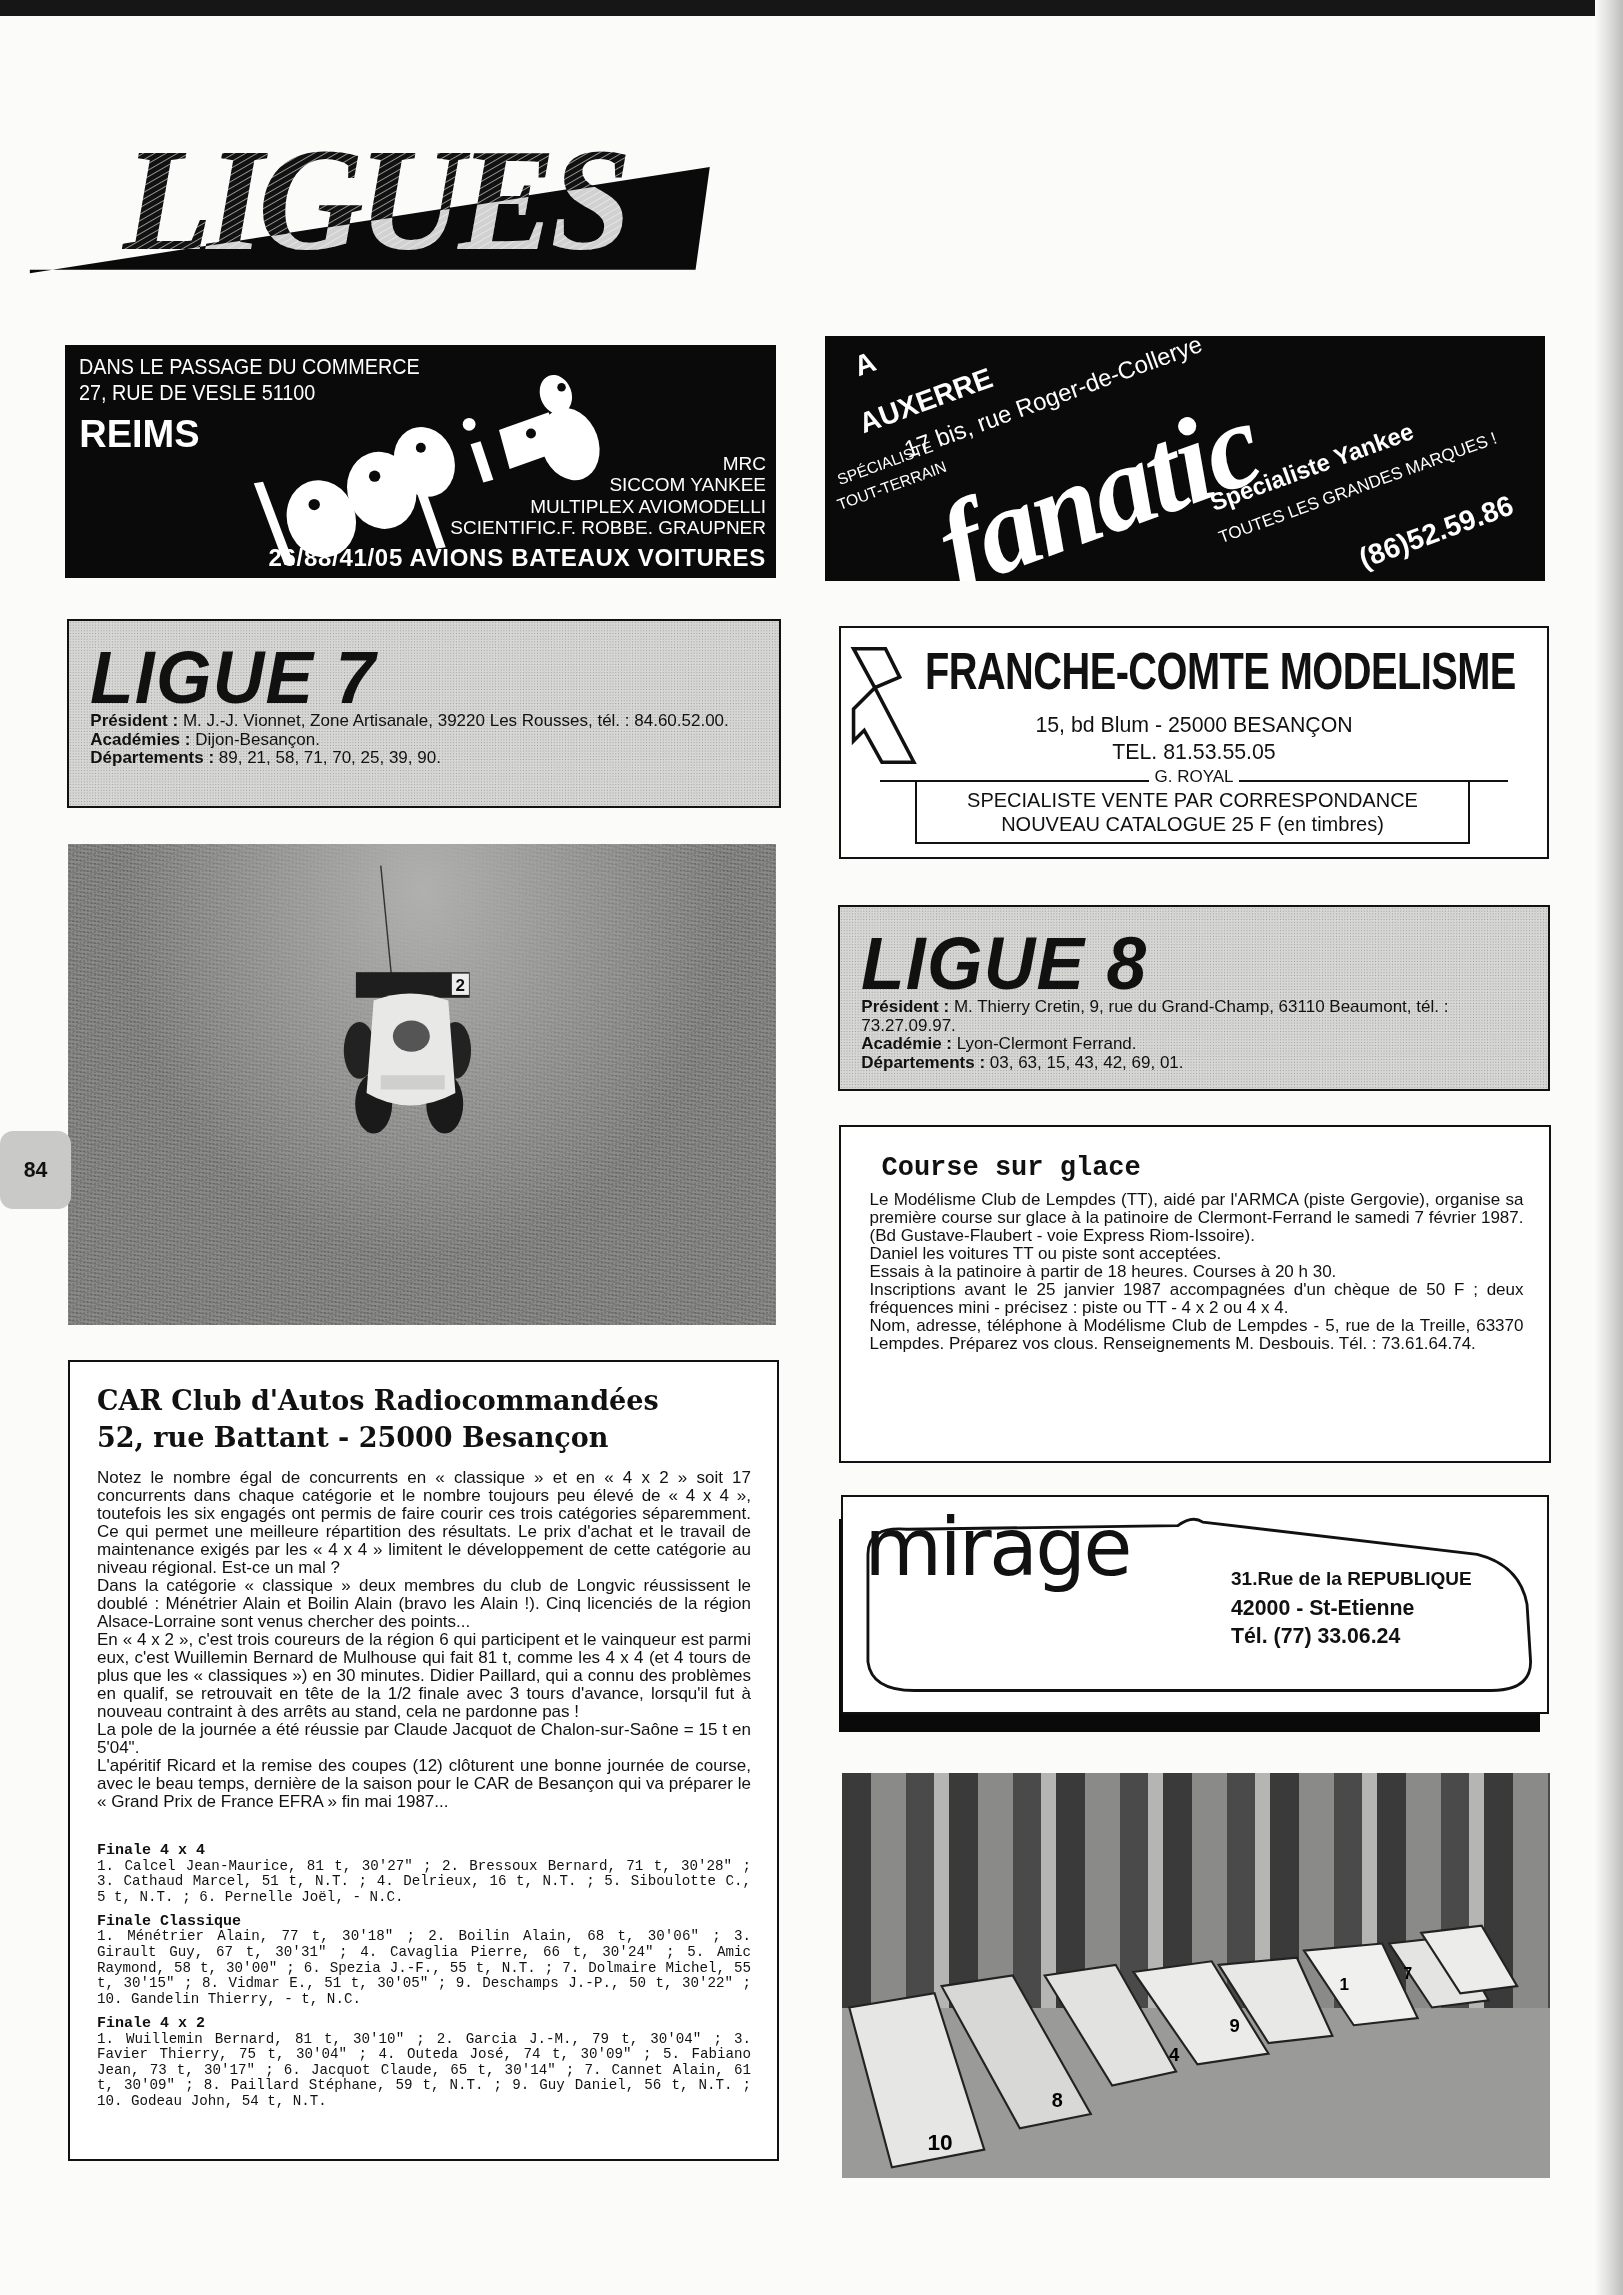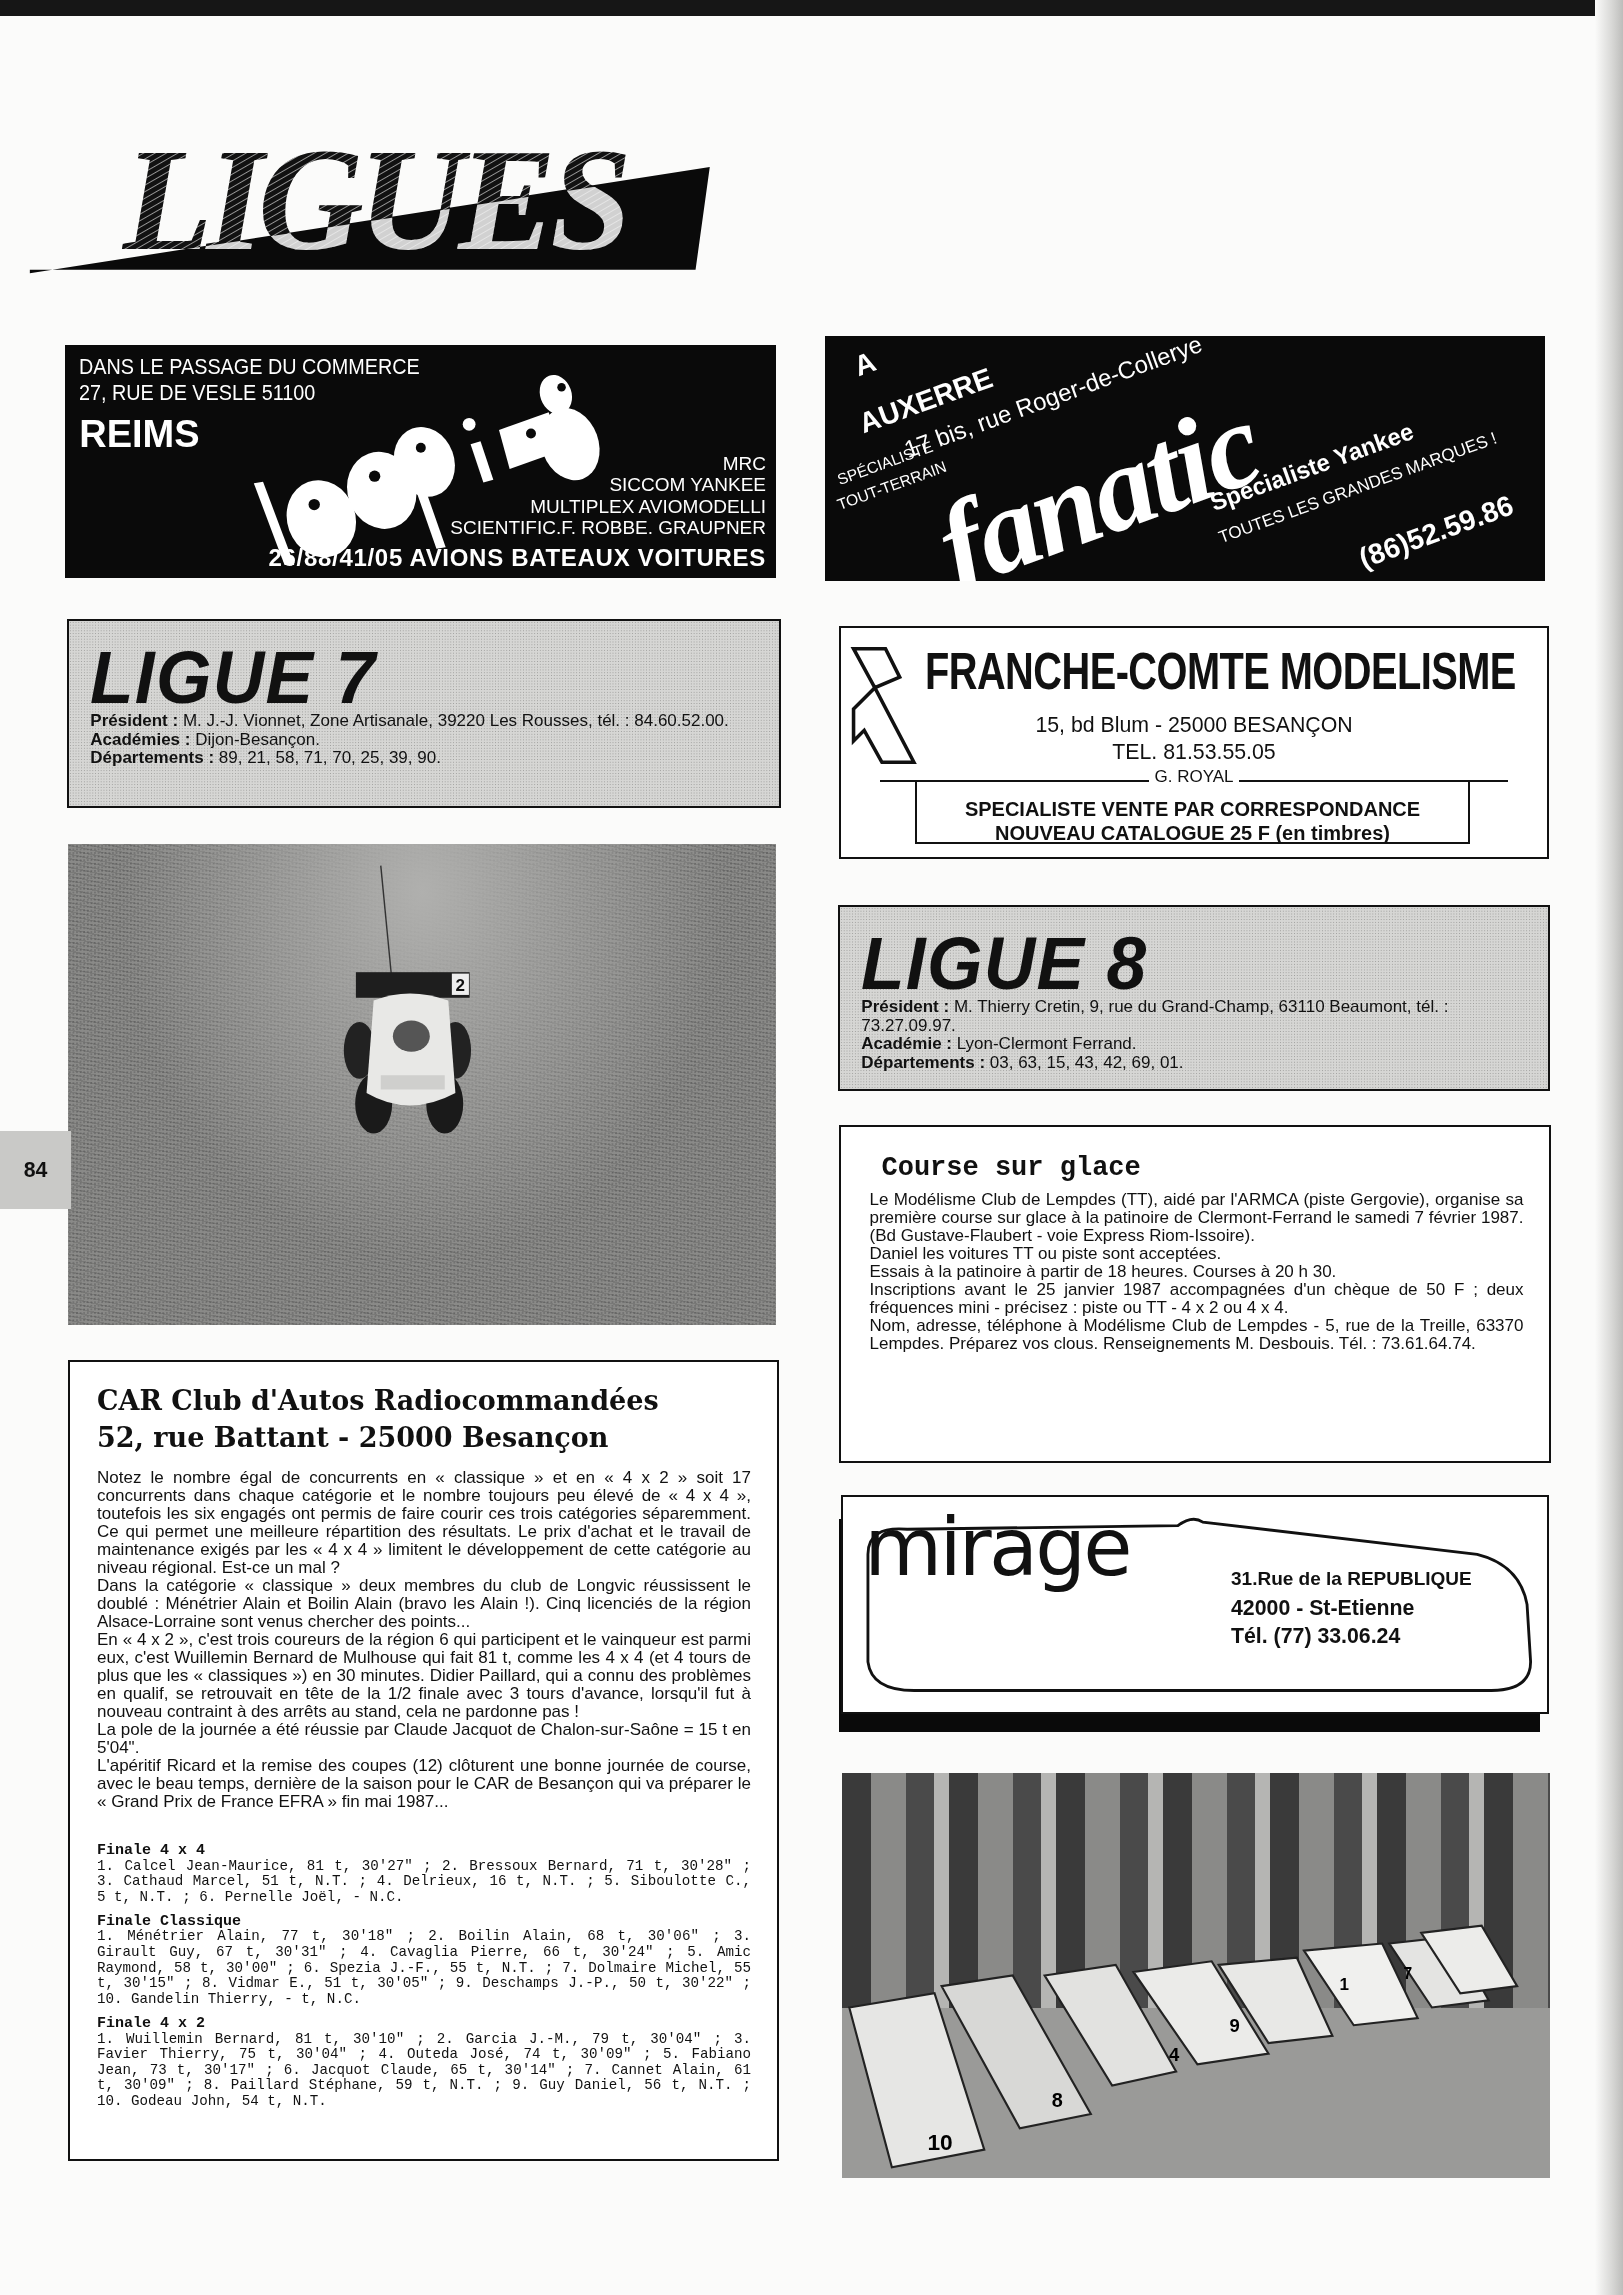--- a/index.html
+++ b/index.html
@@ -16,21 +16,21 @@
   
   .ligues { left: 27px; top: 128px; width: 697px; height: 156px; }
   .ligues svg { width: 100%; height: 100%; }
   .ligues-text {
     font-family: "Liberation Serif", serif; font-style: italic; font-weight: bold;
     font-size: 206px; letter-spacing: -8px;
   }
 
   
   .pagetab { left: 0; top: 1131px; width: 71px; height: 78px; background: #c9c9c7;
-    display: flex; align-items: center; justify-content: center; }
+    display: flex; align-items: center; justify-content: center; border-radius: 13px; }
   .pagetab span { font-weight: bold; font-size: 21.3px; font-family: "Liberation Sans", sans-serif; }
 
   
   .ad-looping { left: 65px; top: 345px; width: 711px; height: 233px; background: #0a0a0a; color: #fff; }
   .ad-looping .addr { position: absolute; left: 14.2px; top: 8.5px; font-size: 22px; line-height: 26px; font-family: "Liberation Sans Narrow", "Liberation Sans", sans-serif; transform: scaleX(0.9); transform-origin: left top; }
   .ad-looping .city { position: absolute; left: 14.2px; top: 68px; font-size: 38px; font-weight: bold; }
   .ad-looping .brands { position: absolute; right: 10px; top: 108px; text-align: right; font-size: 19px; line-height: 21.3px; }
   .ad-looping .footer { position: absolute; right: 10px; bottom: 5.7px; font-size: 24px; font-weight: bold; letter-spacing: 0.7px; }
   .ad-looping .logo { position: absolute; left: 121px; top: 21.3px; width: 427px; height: 199px; }
 
@@ -58,21 +58,21 @@
   .ligue-info b { font-weight: bold; }
 
   
   .ad-fcm { left: 839px; top: 626px; width: 706px; height: 229px; border: 2.8px solid #111; background: #fff; }
   .ad-fcm .logo { position: absolute; left: 8.5px; top: 17px; width: 71px; height: 121px; }
   .ad-fcm .name { position: absolute; left: 84px; top: 14.2px; font-size: 51px; font-weight: bold; letter-spacing: -0.7px; transform: scaleX(0.78); transform-origin: left top; white-space: nowrap; }
   .ad-fcm .addr { position: absolute; left: 0; width: 100%; text-align: center; top: 84px; font-size: 21.3px; line-height: 27px; }
   .ad-fcm .owner-line { position: absolute; left: 39px; right: 39px; top: 152px; border-top: 2.1px solid #111; }
   .ad-fcm .owner { position: absolute; left: 0; width: 100%; top: 139px; text-align: center; font-size: 17px; }
   .ad-fcm .owner span { background: #fff; padding: 0 5.7px; }
-  .ad-fcm .inner { position: absolute; left: 74px; top: 152px; width: 555px; height: 64px; border: 2.1px solid #111; border-top: none; text-align: center; font-size: 20px; line-height: 24px; padding-top: 17px; box-sizing: border-box; font-weight: bold; }
+  .ad-fcm .inner { position: absolute; left: 74px; top: 152px; width: 555px; height: 64px; border: 2.1px solid #111; border-top: none; text-align: center; font-size: 20px; line-height: 24px; padding-top: 8px; box-sizing: border-box; }
 
   
   .photo1 { left: 68px; top: 844px; width: 708px; height: 481px;
     background-color: #8a8a88;
     background-image:
       radial-gradient(ellipse at 50% 10%, #b0b0ae 0%, transparent 60%),
       repeating-linear-gradient(12deg, rgba(0,0,0,0.12) 0 1.4px, transparent 1.4px 4.3px),
       radial-gradient(#666 0.6px, transparent 0.7px);
     background-size: 100% 100%, 100% 100%, 3.6px 3.6px; overflow: hidden; }
   .photo2 { left: 842px; top: 1773px; width: 708px; height: 405px;

